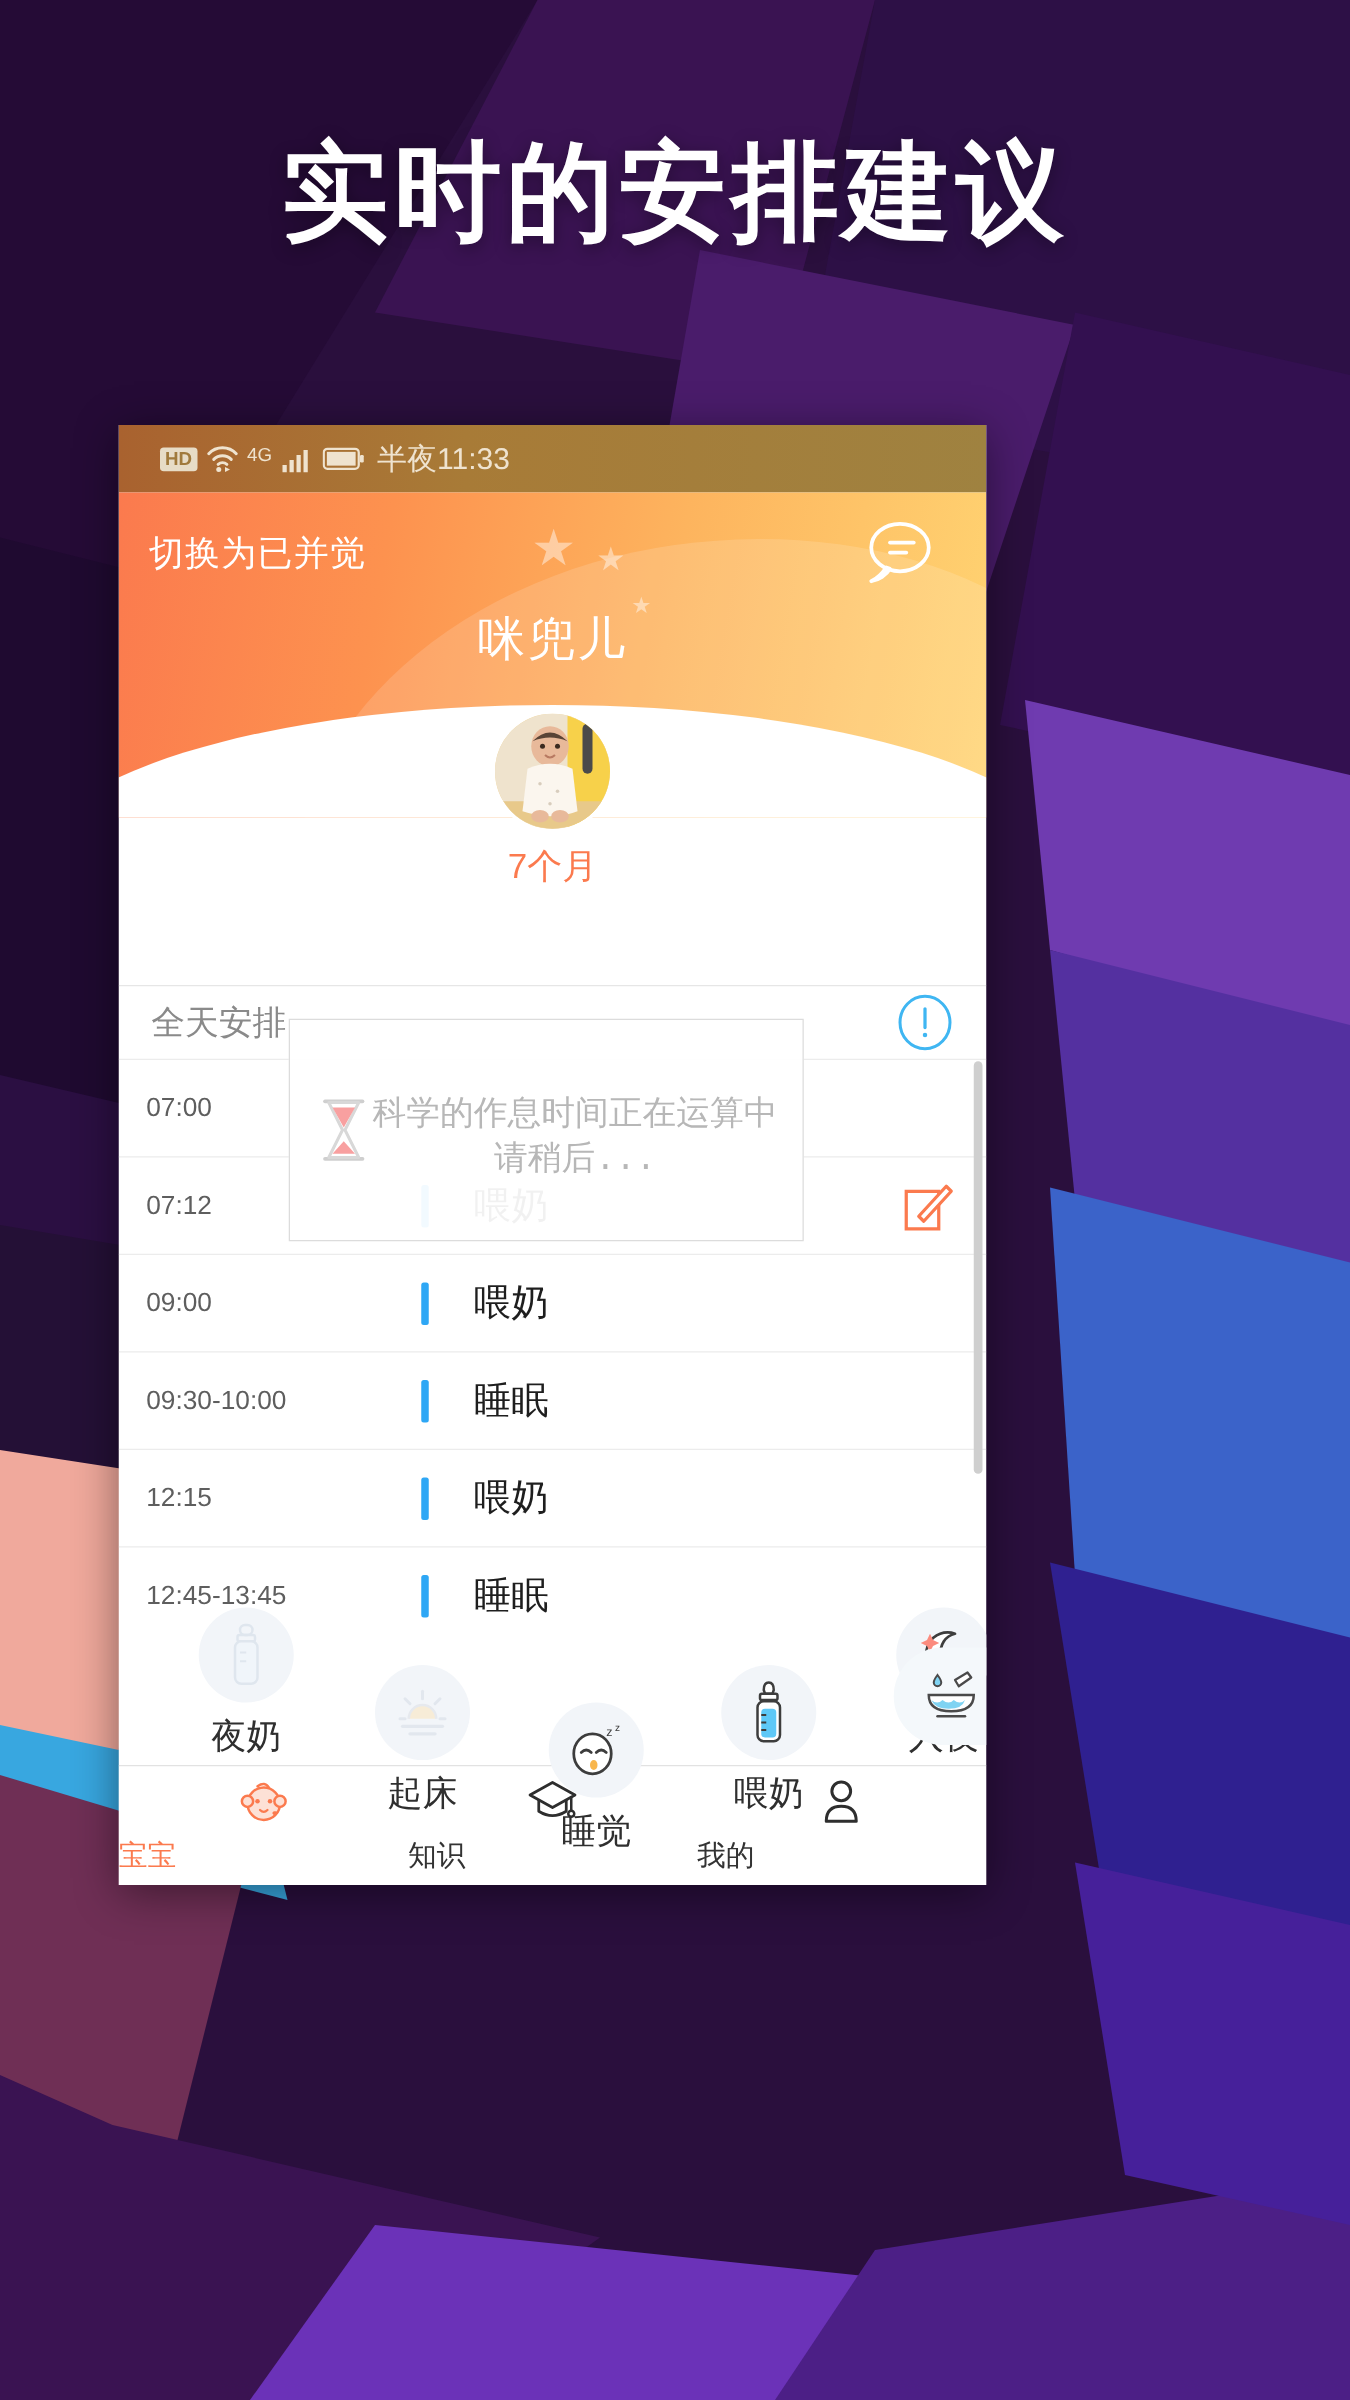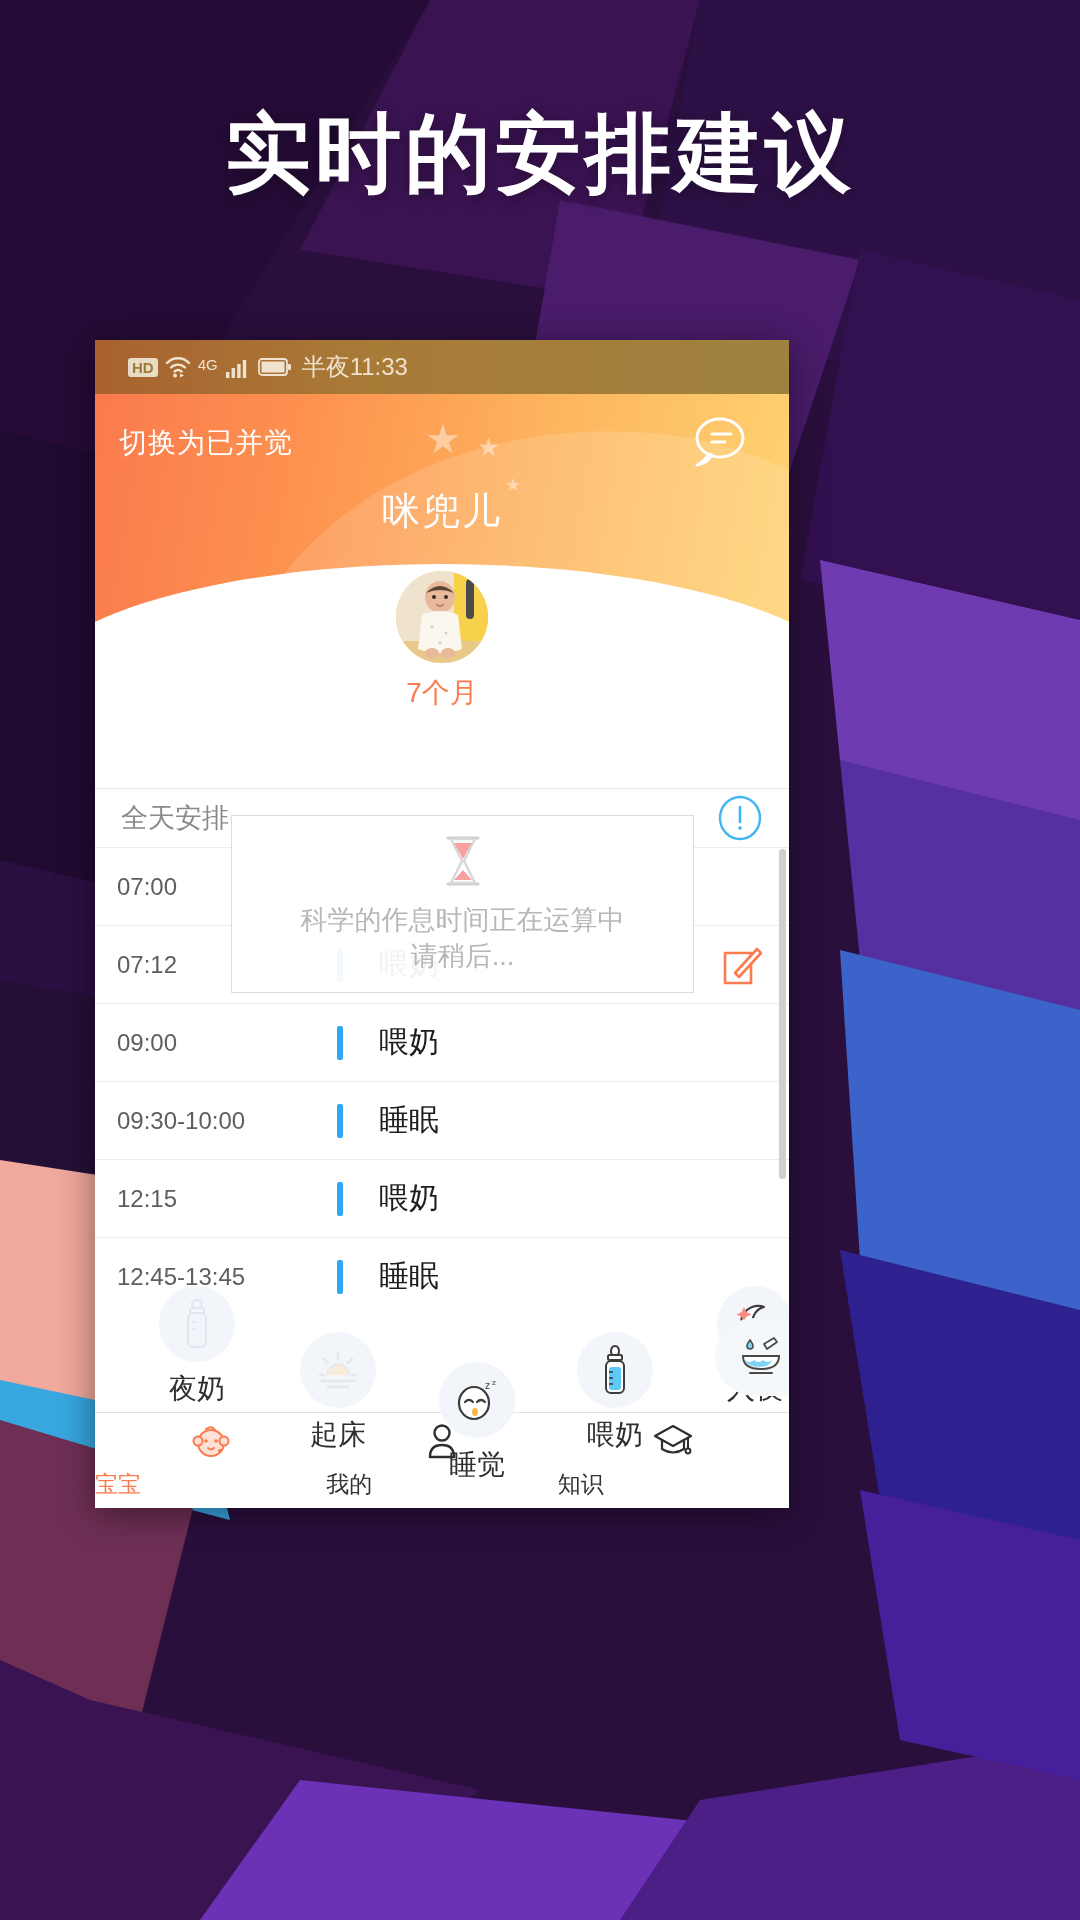--- a/index.html
+++ b/index.html
@@ -141,41 +141,41 @@
   .sched-title { color:#8a8a8a; font-size:27px; }
   .info-icon { width:46px; height:46px; }
 
   .row {
     display:flex; align-items:center;
     height:78px;
     border-top:1px solid #ececec;
     padding:0 22px;
     position:relative;
   }
-  .row-time { width:220px; color:#5e5e5e; font-size:24px; }
+  .row-time { width:220px; color:#5e5e5e; font-size:21px; }
   .row-bar { width:6px; height:34px; background:#2ea7f5; border-radius:2px; }
   .row-label { margin-left:36px; font-size:30px; color:#1e1e1e; }
   .edit-icon { position:absolute; right:24px; width:44px; height:44px; }
 
   
   .scroll-track {
     position:absolute; right:3px; top:60px;
     width:7px; height:330px; background:#cfcfcf; border-radius:4px;
     z-index:9;
   }
 
   
   .overlay {
     position:absolute; z-index:12;
     left:136px; top:26px;
-    width:463px; height:178px;
+    width:412px; height:178px;
     background:rgba(255,255,255,.94);
     border:1px solid #dcdcdc;
-    display:flex; flex-direction:column;
-    align-items:center; justify-content:center;
+    display:flex; 
+    align-items:center; justify-content:center;font-family:Liberation Mono, monospace;
   }
   .overlay-text {
     color:#b7b7b7; font-size:27px; text-align:center; line-height:1.35;
     margin-top:14px;
   }
 
   
   .fab {
     position:absolute; right:-18px; bottom:112px;
     width:92px; height:78px;
@@ -457,33 +457,33 @@
           <path d="M28 30 l2 2 2 -2 a1.6 1.6 0 0 0 -2 -2 a1.6 1.6 0 0 0 -2 2z" fill="#fb7a4e"></path>
         </svg>
       </div>
       <div class="tab-label">宝宝</div>
     </div>
 
 
     <div class="tab">
       <div class="tab-icon">
         <svg width="42" height="42" viewBox="0 0 42 42">
-          <circle cx="21" cy="12" r="7.5" fill="none" stroke="#2e2e2e" stroke-width="2.4"></circle>
-          <path d="M9 36 q0 -12 12 -12 q12 0 12 12 z" fill="none" stroke="#2e2e2e" stroke-width="2.4" stroke-linejoin="round"></path>
-        </svg>
-      </div>
-      <div class="tab-label">我的</div>
-    </div>
-
-    <div class="tab">
-      <div class="tab-icon">
-        <svg width="42" height="42" viewBox="0 0 42 42">
           <path d="M21 5 L39 15 L21 25 L3 15 Z" fill="none" stroke="#2e2e2e" stroke-width="2.2" stroke-linejoin="round"></path>
           <path d="M10 19 v9 q11 7 22 0 v-9" fill="none" stroke="#2e2e2e" stroke-width="2.2" stroke-linejoin="round"></path>
           <line x1="36" y1="16.5" x2="36" y2="28" stroke="#2e2e2e" stroke-width="2"></line>
           <circle cx="36" cy="30" r="2.4" fill="none" stroke="#2e2e2e" stroke-width="2"></circle>
         </svg>
       </div>
       <div class="tab-label">知识</div>
     </div>
+
+    <div class="tab">
+      <div class="tab-icon">
+        <svg width="42" height="42" viewBox="0 0 42 42">
+          <circle cx="21" cy="12" r="7.5" fill="none" stroke="#2e2e2e" stroke-width="2.4"></circle>
+          <path d="M9 36 q0 -12 12 -12 q12 0 12 12 z" fill="none" stroke="#2e2e2e" stroke-width="2.4" stroke-linejoin="round"></path>
+        </svg>
+      </div>
+      <div class="tab-label">我的</div>
+    </div>
   </div>
 
 </div>
 
 </body></html>

